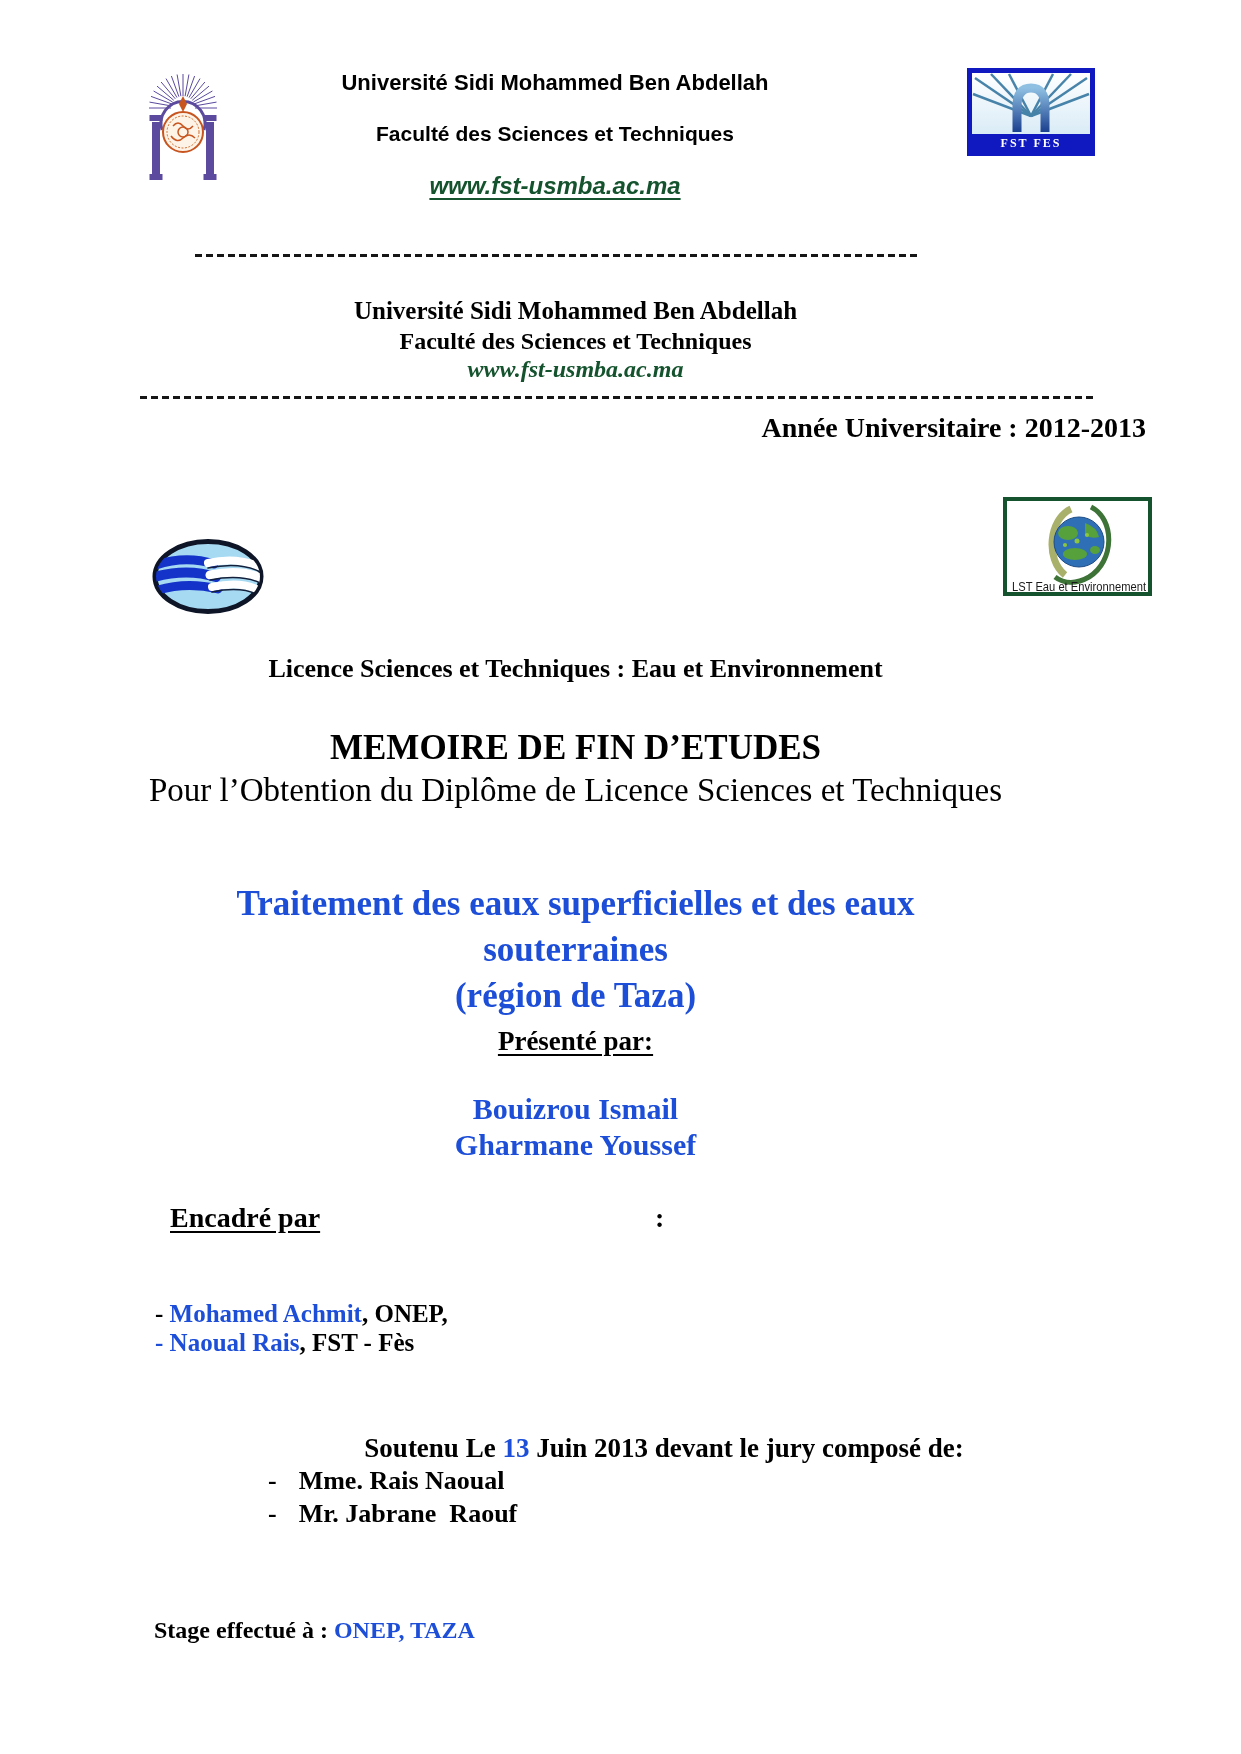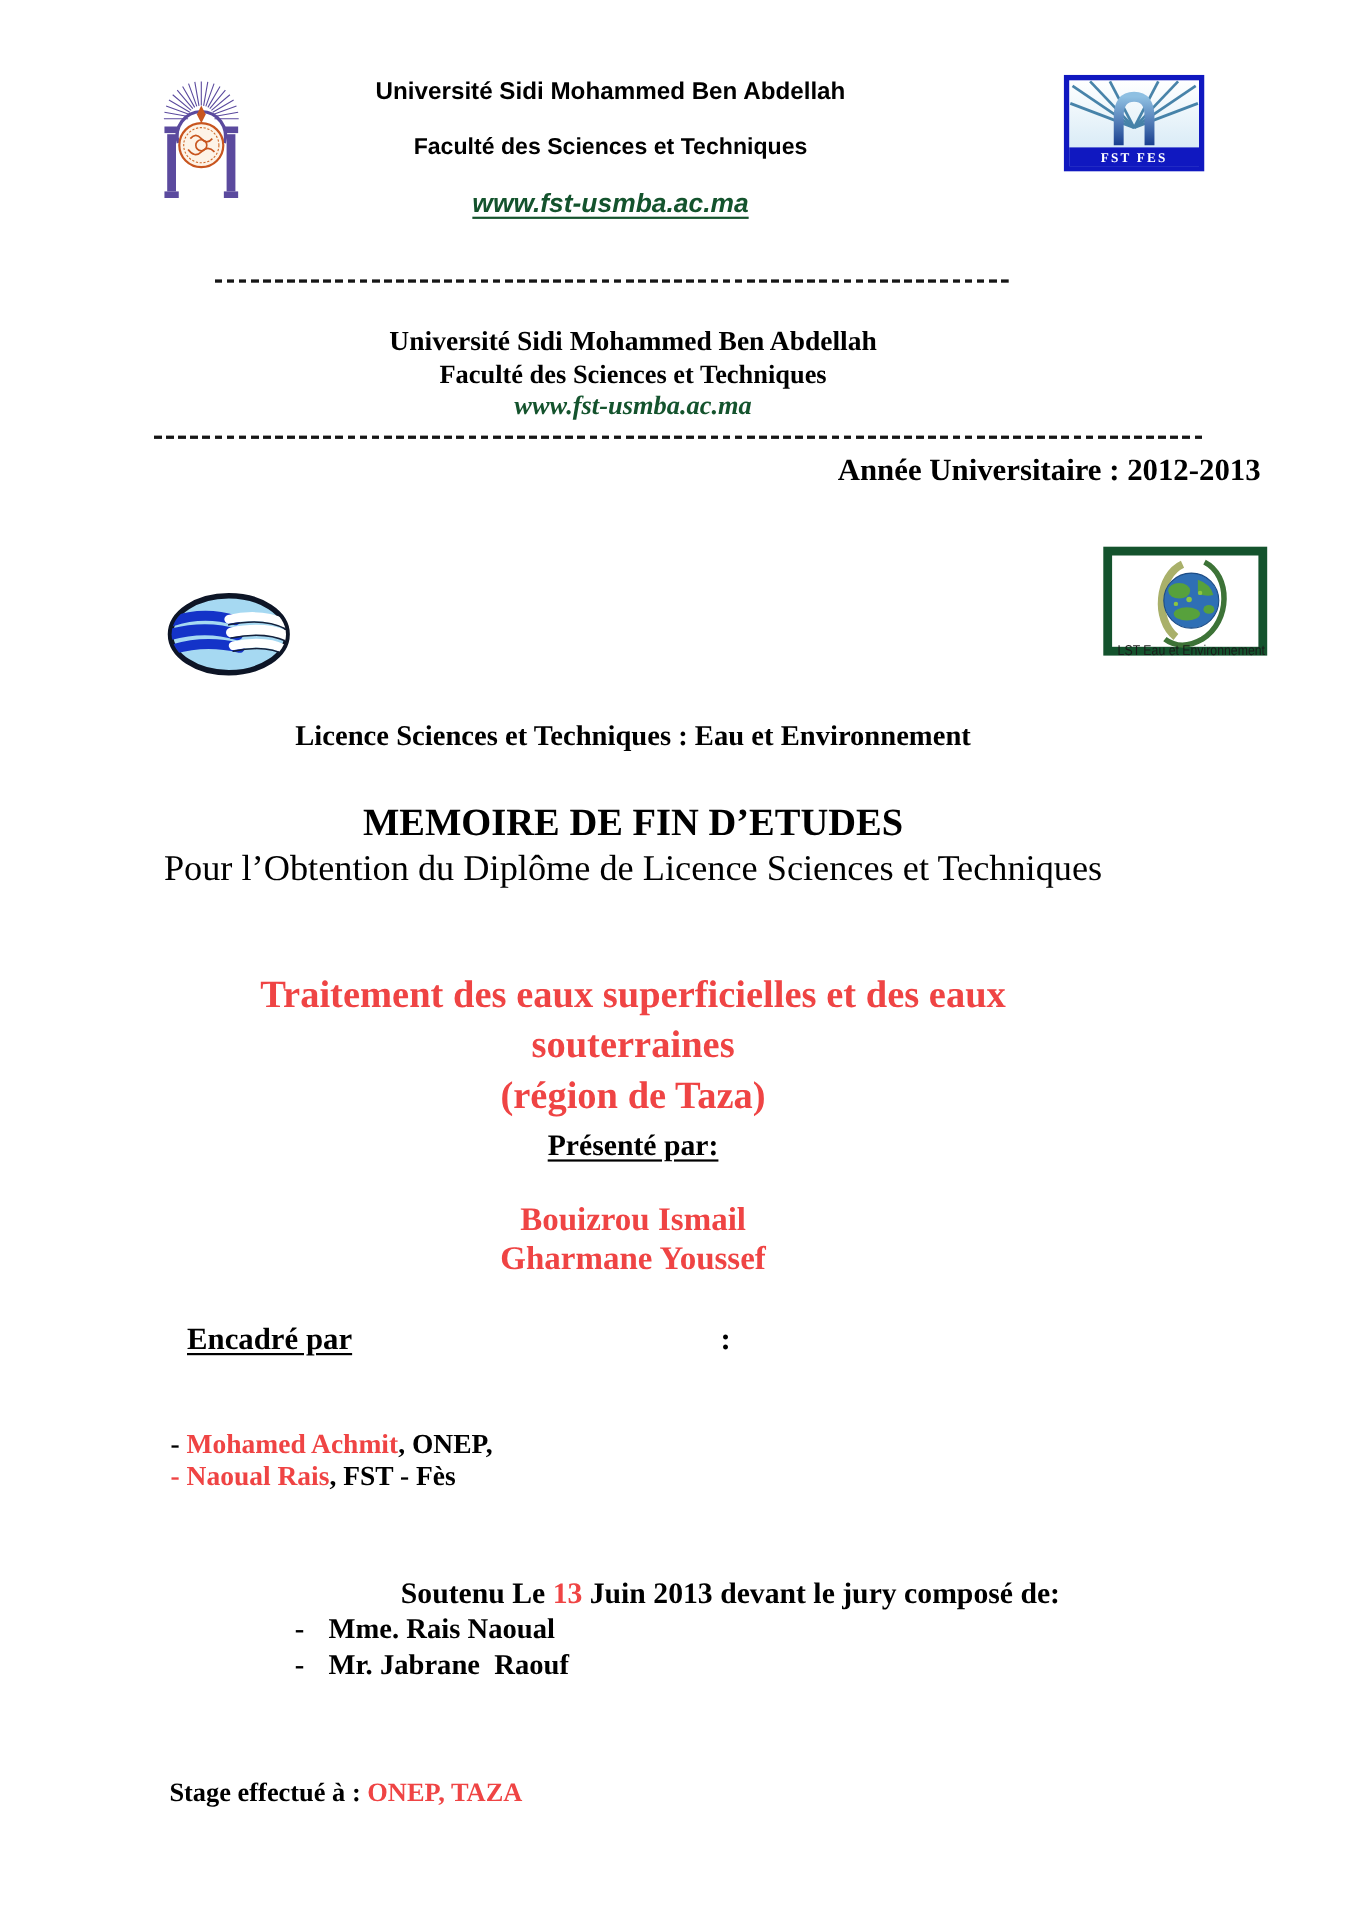--- a/index.html
+++ b/index.html
@@ -2,29 +2,29 @@
 <html><head>
 <meta charset="utf-8">
 <style>
   html,body{margin:0;padding:0;background:#ffffff;}
   .page{position:relative;width:1241px;height:1754px;background:#fff;
         font-family:"Liberation Serif", serif;color:#000;overflow:hidden;}
   .abs{position:absolute;}
   .sans{font-family:"Liberation Sans", sans-serif;}
   .b{font-weight:bold;}
   .i{font-style:italic;}
-  .red{color:#ef4444;}
+  .red{color:#1d4ed8;}
   .u{text-decoration:underline;text-decoration-thickness:2px;text-underline-offset:4px;}
   .top-col{left:230px;width:650px;text-align:center;}      
   .center-col{left:0;width:1151px;text-align:center;}      
   .center-col-r{left:60px;right:0;text-align:center;}      
   .dashline{height:3px;background:repeating-linear-gradient(90deg,#161616 0 7px,transparent 7px 11px);}
   .prewrap{white-space:pre-wrap;}
   a.link{color:#14532d;cursor:pointer;}
-  .lst-box{background:#fff;border:8px solid #14532d;box-sizing:border-box;}
+  .lst-box{background:#fff;border:4px solid #14532d;box-sizing:border-box;}
   .jury-row .jname{margin-left:22px;white-space:pre-wrap;text-align:right;}
 </style>
 </head>
 <body>
 
 <div class="page">
 
   <div class="abs" style="left:143px;top:64px;width:80px;height:118px;">
     <svg width="80" height="118" viewBox="0 0 80 118">
       <path fill="none" stroke="#5b4a9e" stroke-width="1" d="M52 44 L74 44 M51.8 41.9 L73.5 38.1 M51.3 39.9 L72 32.4 M50.4 38 L69.4 27 M49.2 36.3 L66 22.1 M47.7 34.8 L61.9 18 M46 33.6 L57 14.6 M44.1 32.7 L51.6 12 M42.1 32.2 L45.9 10.5 M40 32 L40 10 M37.9 32.2 L34.1 10.5 M35.9 32.7 L28.4 12 M34 33.6 L23 14.6 M32.3 34.8 L18.1 18 M30.8 36.3 L14 22.1 M29.6 38 L10.6 27 M28.7 39.9 L8 32.4 M28.2 41.9 L6.5 38.1 M28 44 L6 44"></path>

